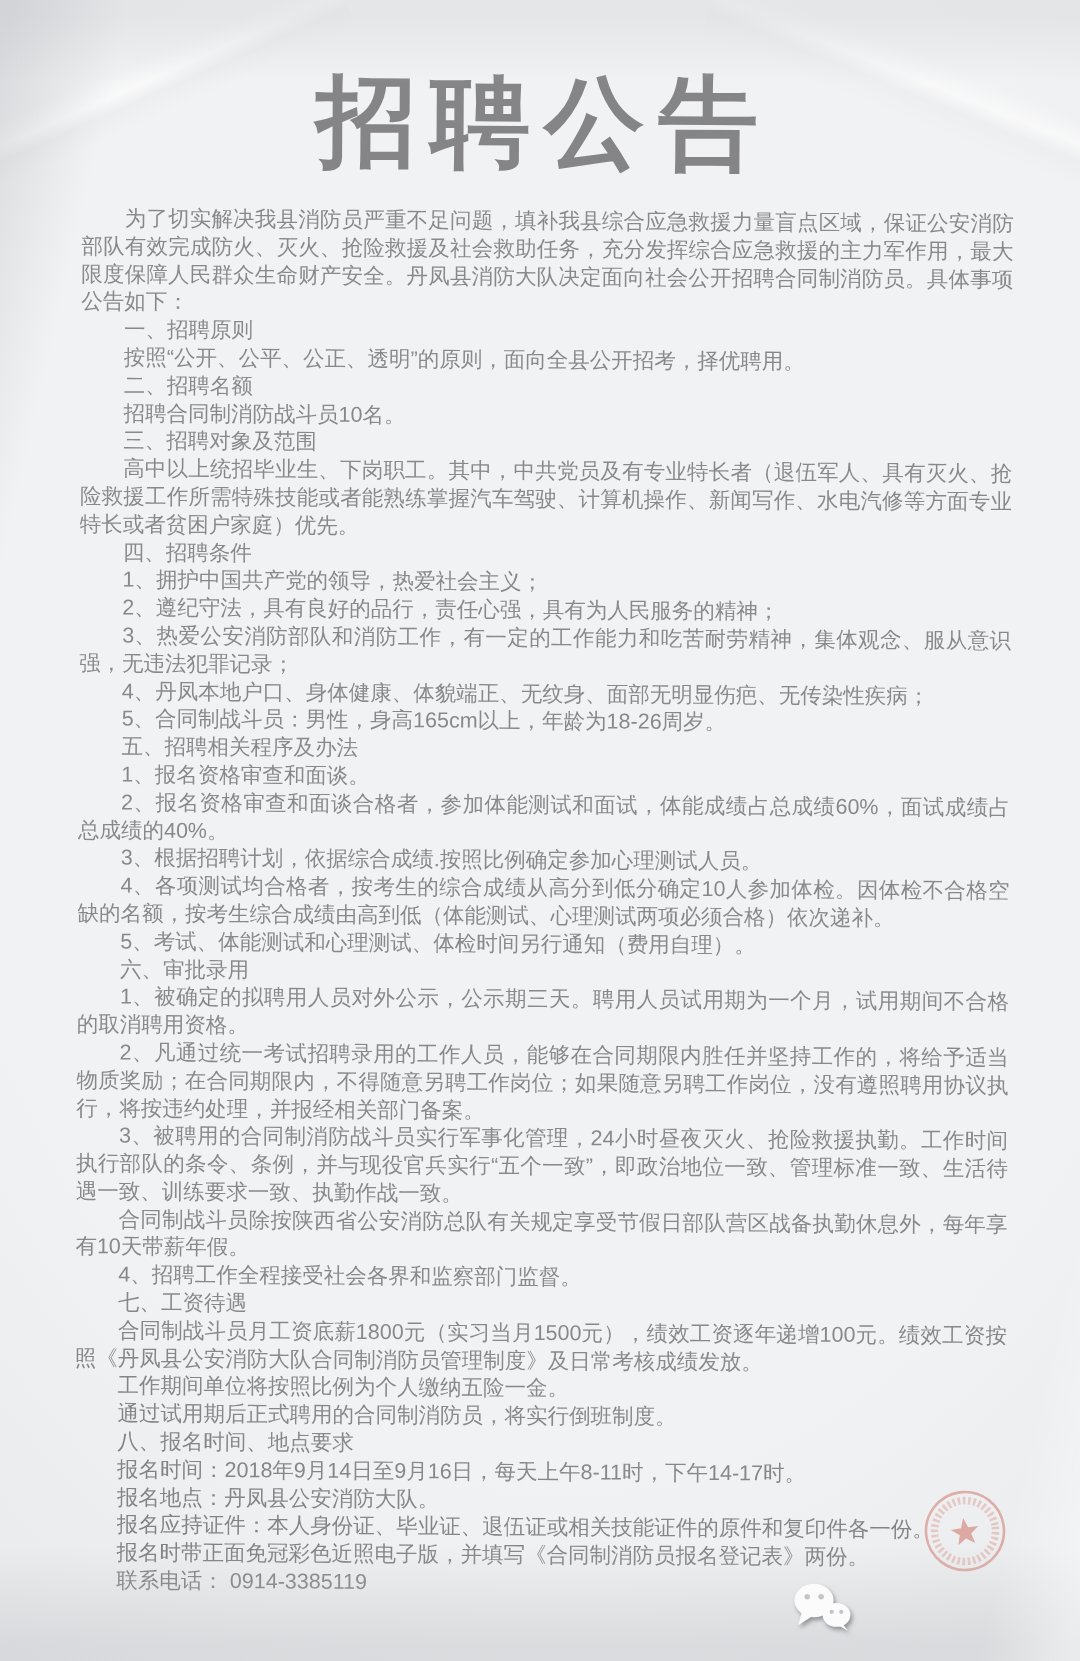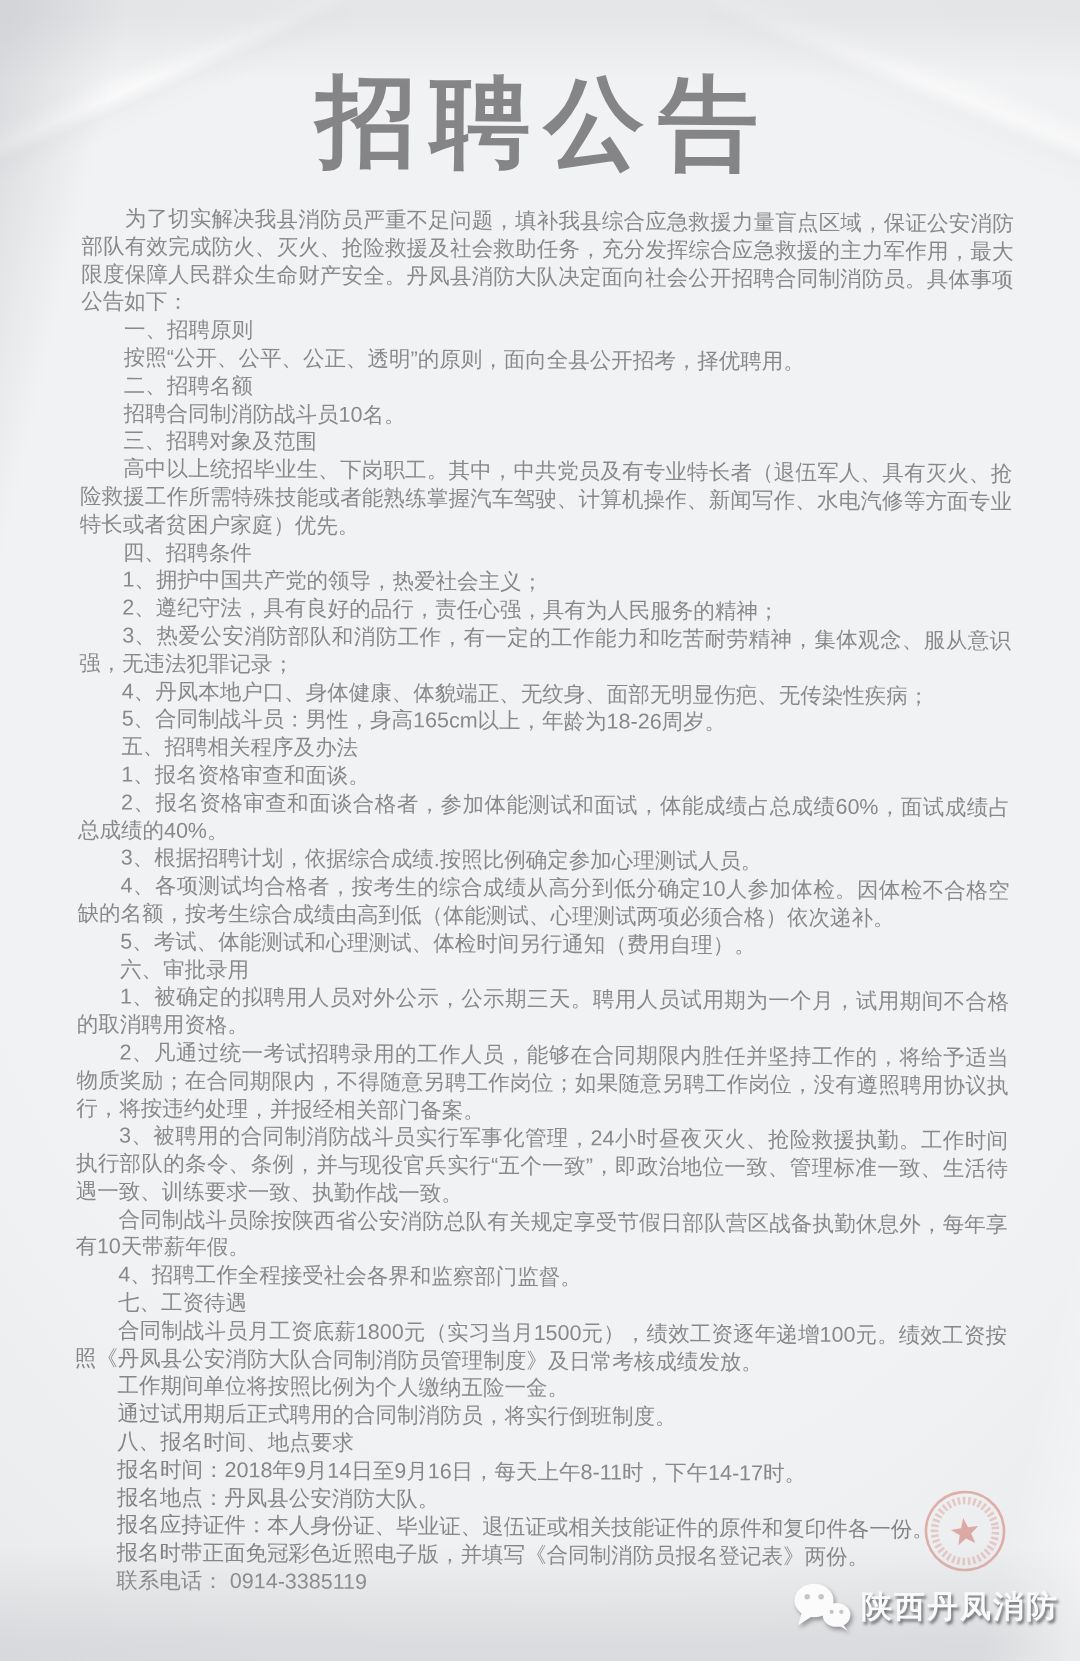--- a/index.html
+++ b/index.html
@@ -138,16 +138,15 @@
         <polygon points="34.5,29 38,33.5 31.5,29.8"></polygon>
       </g>
       <g fill="#c3c5c7">
         <circle cx="9.8" cy="10" r="1.9"></circle>
         <circle cx="19.4" cy="10" r="1.9"></circle>
         <circle cx="26.7" cy="20.4" r="1.45"></circle>
         <circle cx="33.3" cy="20.4" r="1.45"></circle>
       </g>
     </svg>
   </span>
-  <span class="wm-text">陕西丹凤消防</span>
 </div>
 
 <div class="paper-shading"></div>
 
 </body></html>

